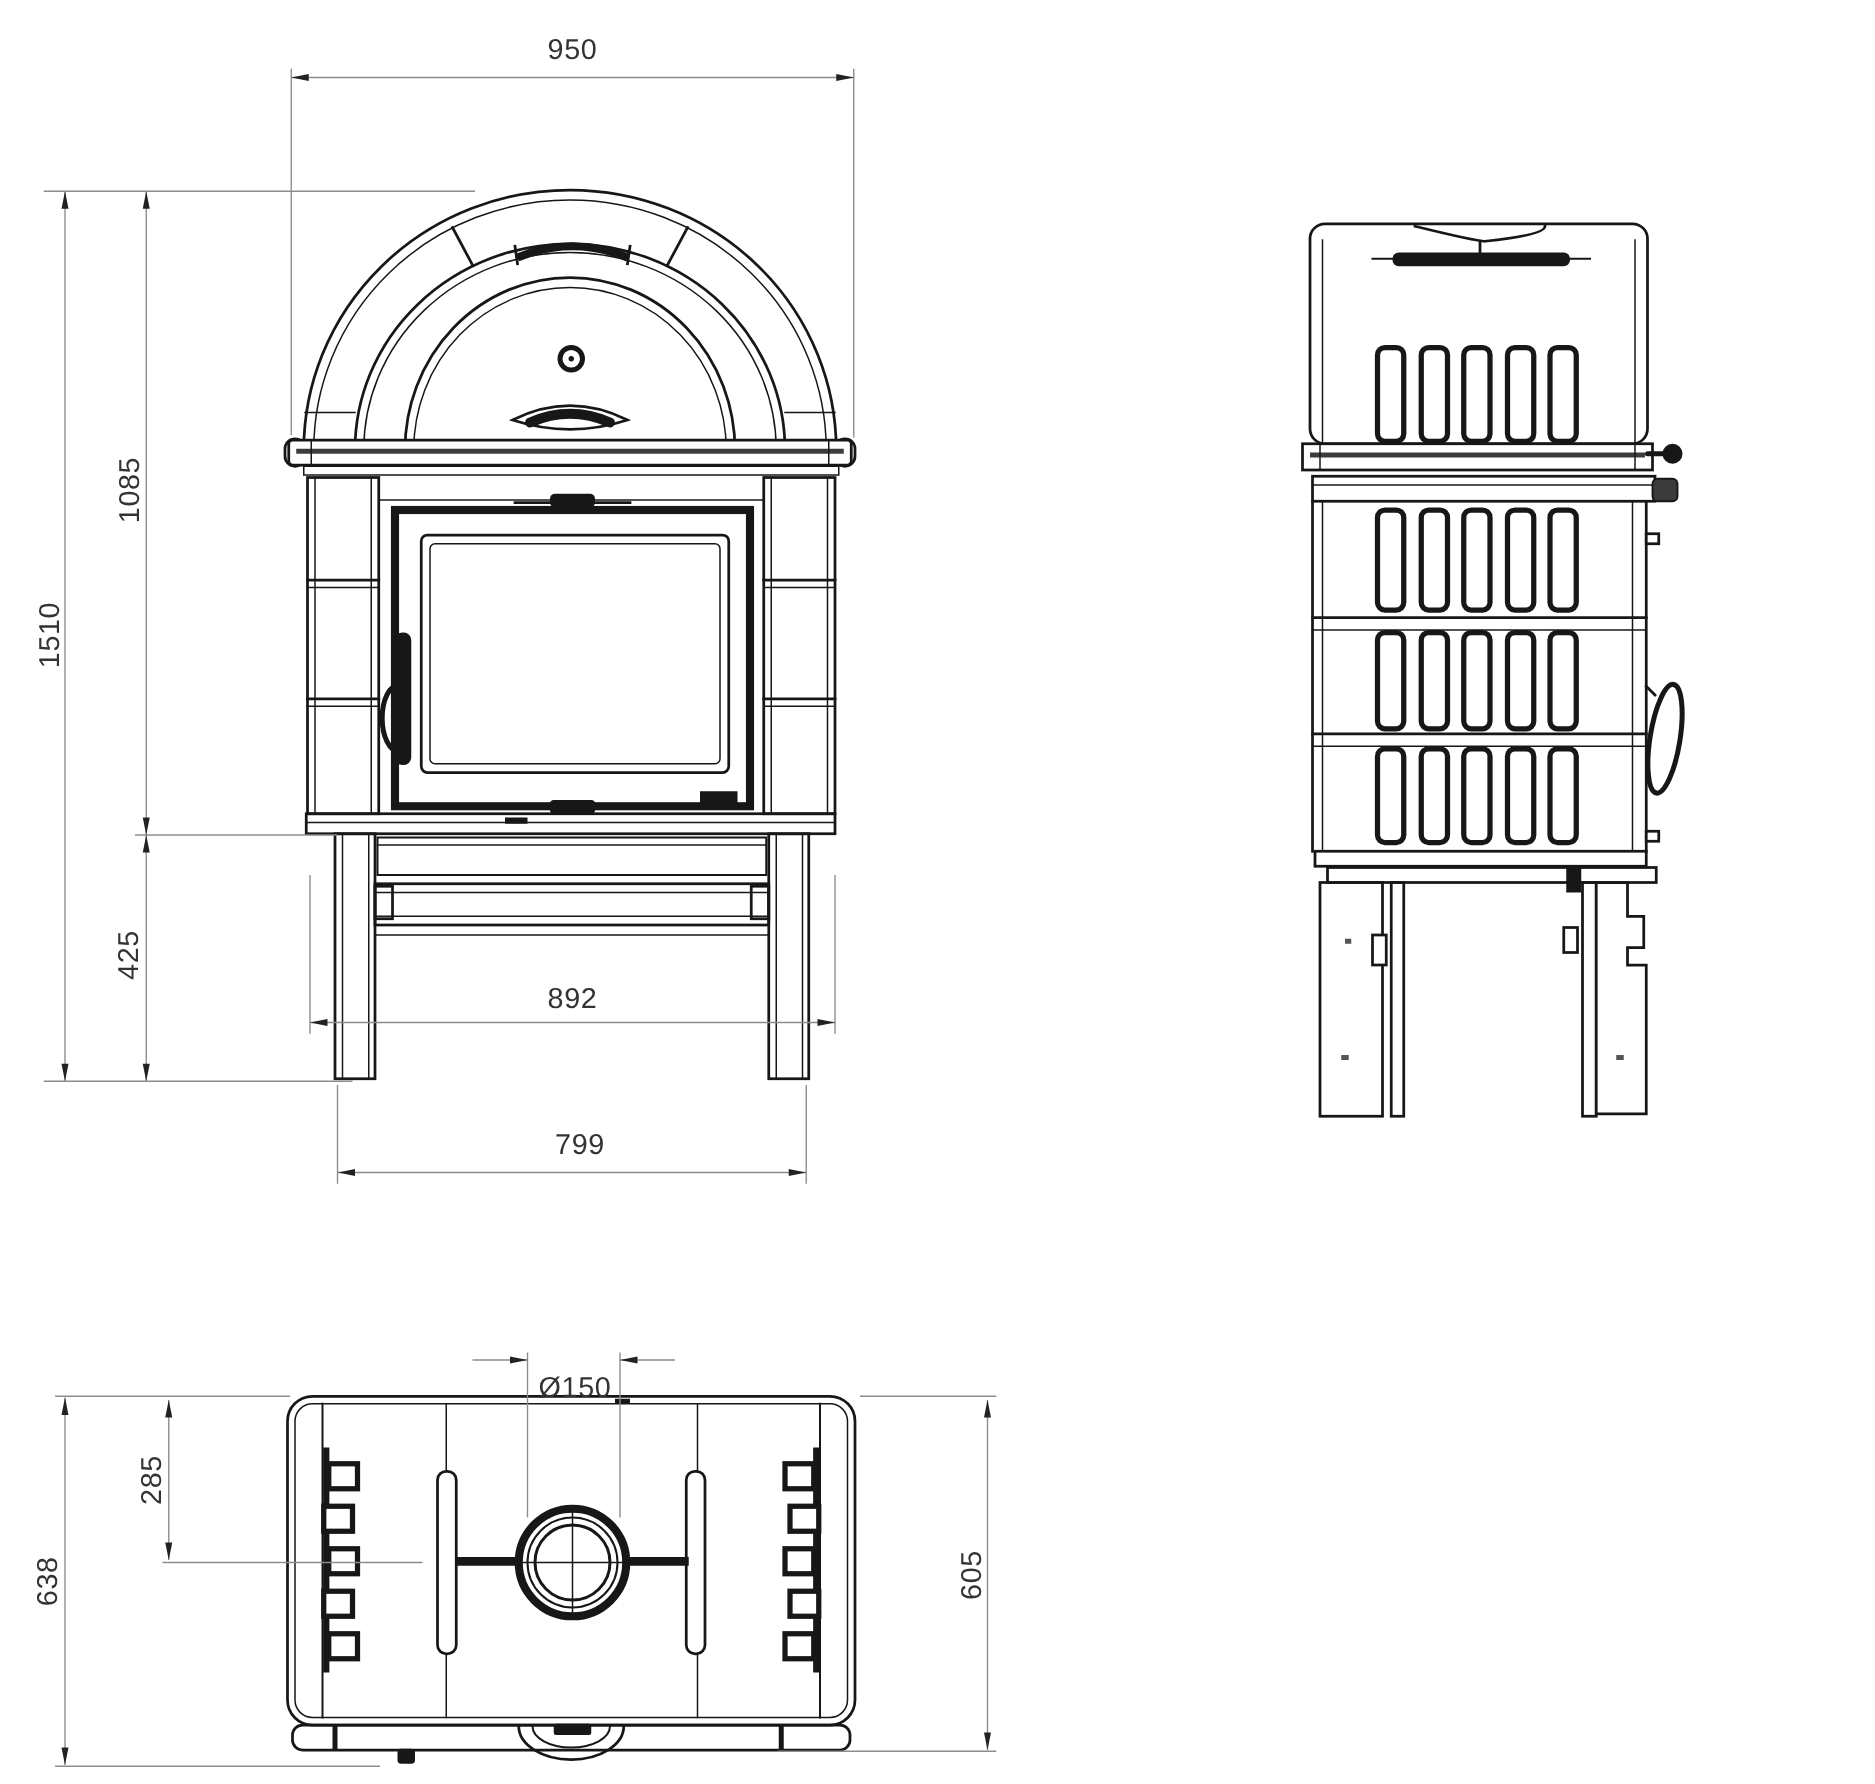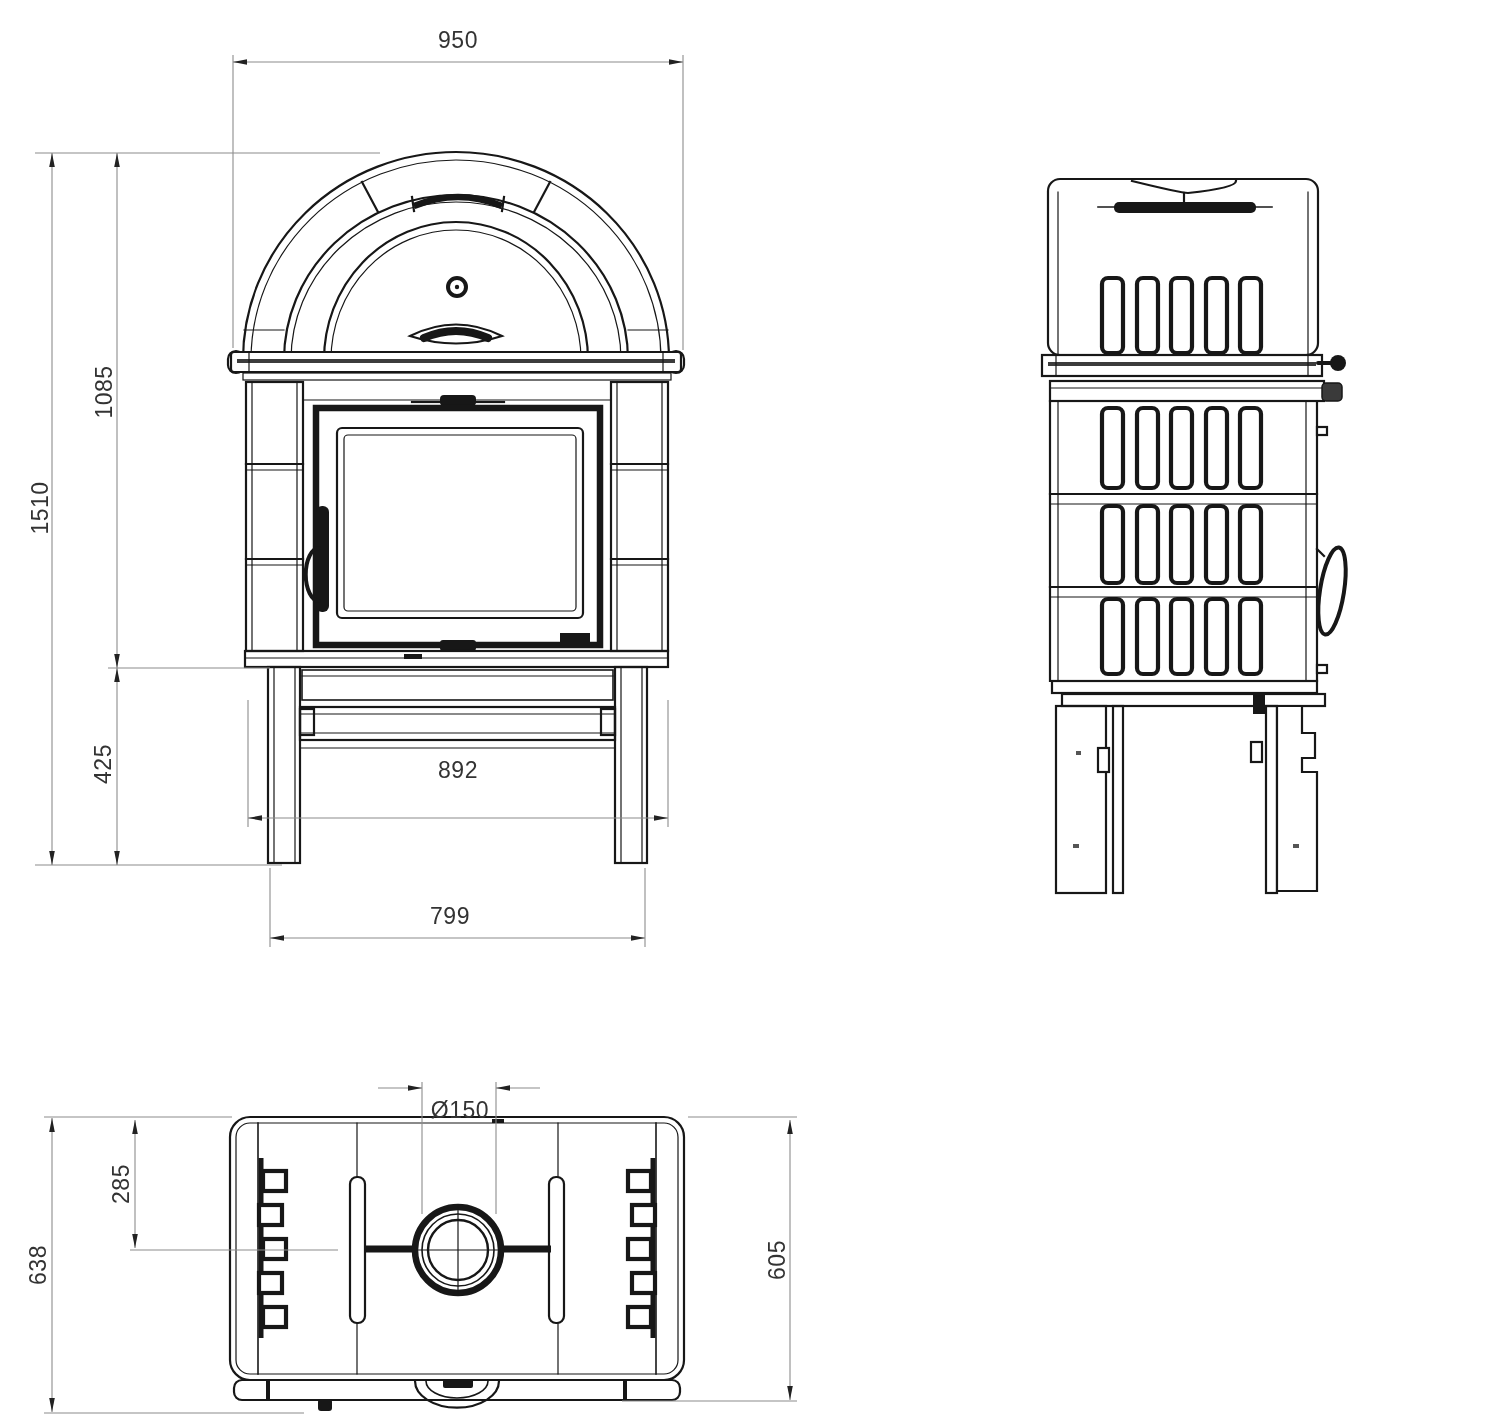--- a/index.html
+++ b/index.html
@@ -329,23 +329,23 @@
 </svg>
 
 <div class="dim-label" style="left:458px;top:40px">950</div>
 
 <div class="dim-label vert" style="left:40px;top:508px">1510</div>
 
 <div class="dim-label vert" style="left:104px;top:392px">1085</div>
 
 <div class="dim-label vert" style="left:103px;top:764px">425</div>
 
-<div class="dim-label" style="left:458px;top:770px">892</div>
-
-<div class="dim-label" style="left:450px;top:916px">799</div>
+<div class="dim-label" style="left:458px;top:799px">892</div>
+
+<div class="dim-label" style="left:464px;top:916px">799</div>
 
 <div class="dim-label" style="left:460px;top:1110px">Ø150</div>
 
 <div class="dim-label vert" style="left:121px;top:1184px">285</div>
 
 <div class="dim-label vert" style="left:38px;top:1265px">638</div>
 
 <div class="dim-label vert" style="left:777px;top:1260px">605</div>
 
 </div>

